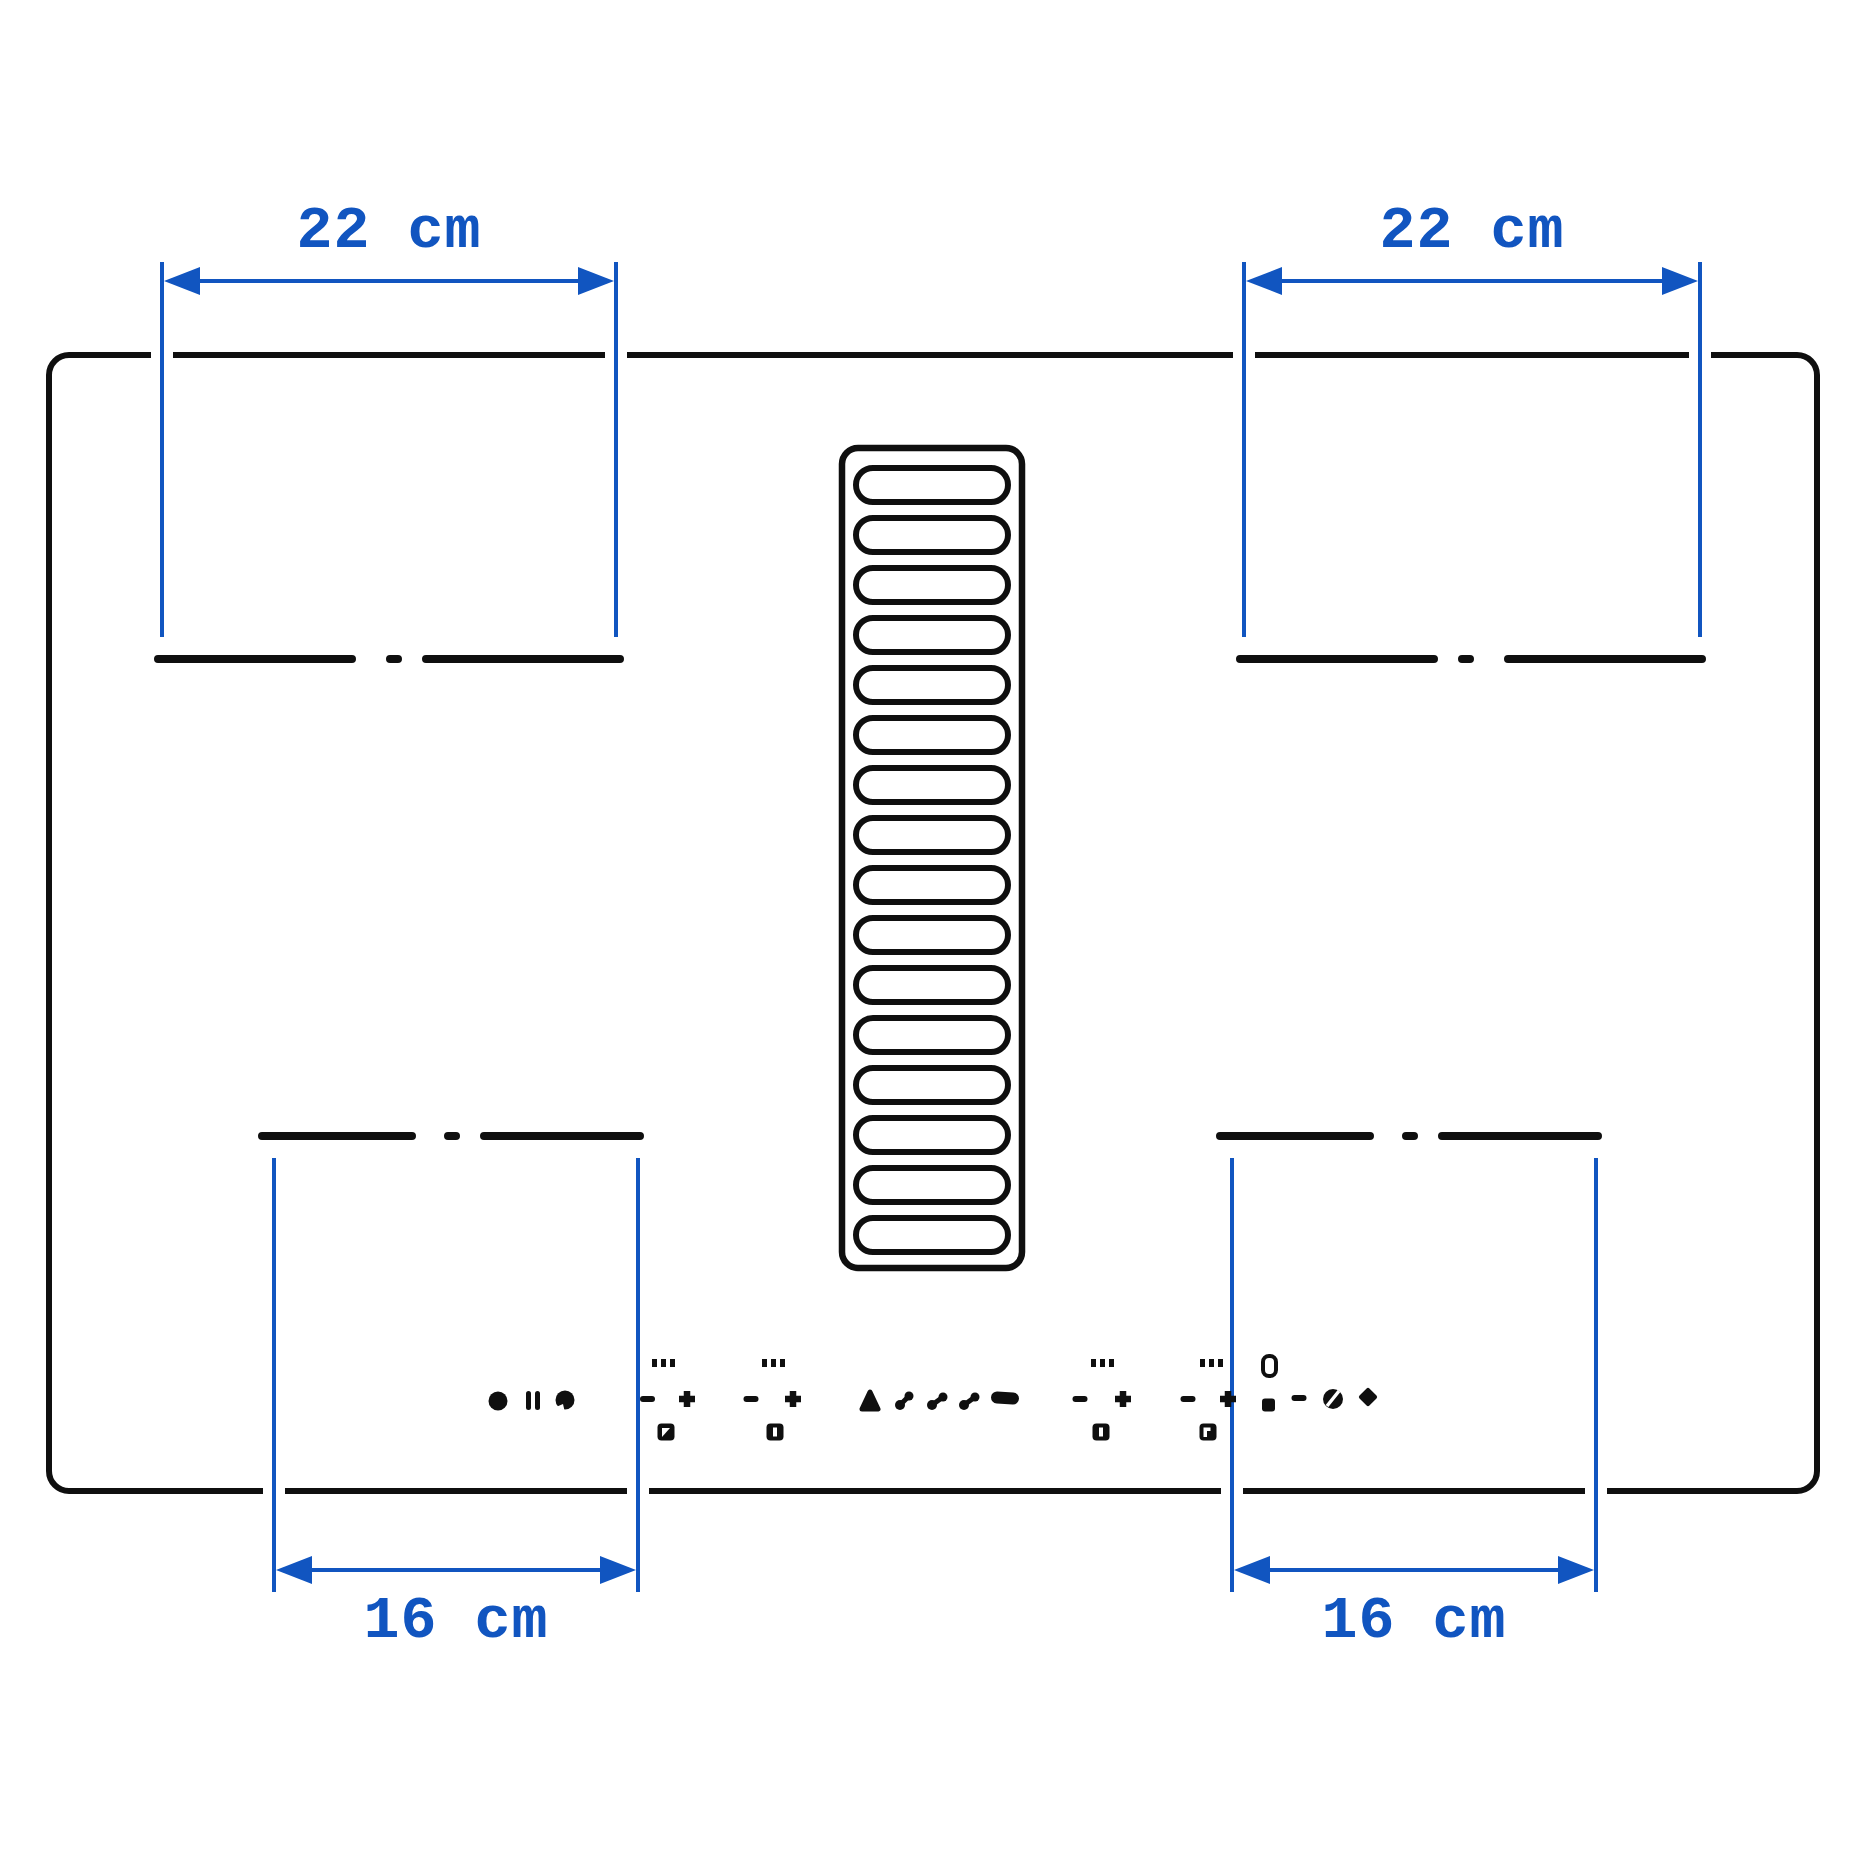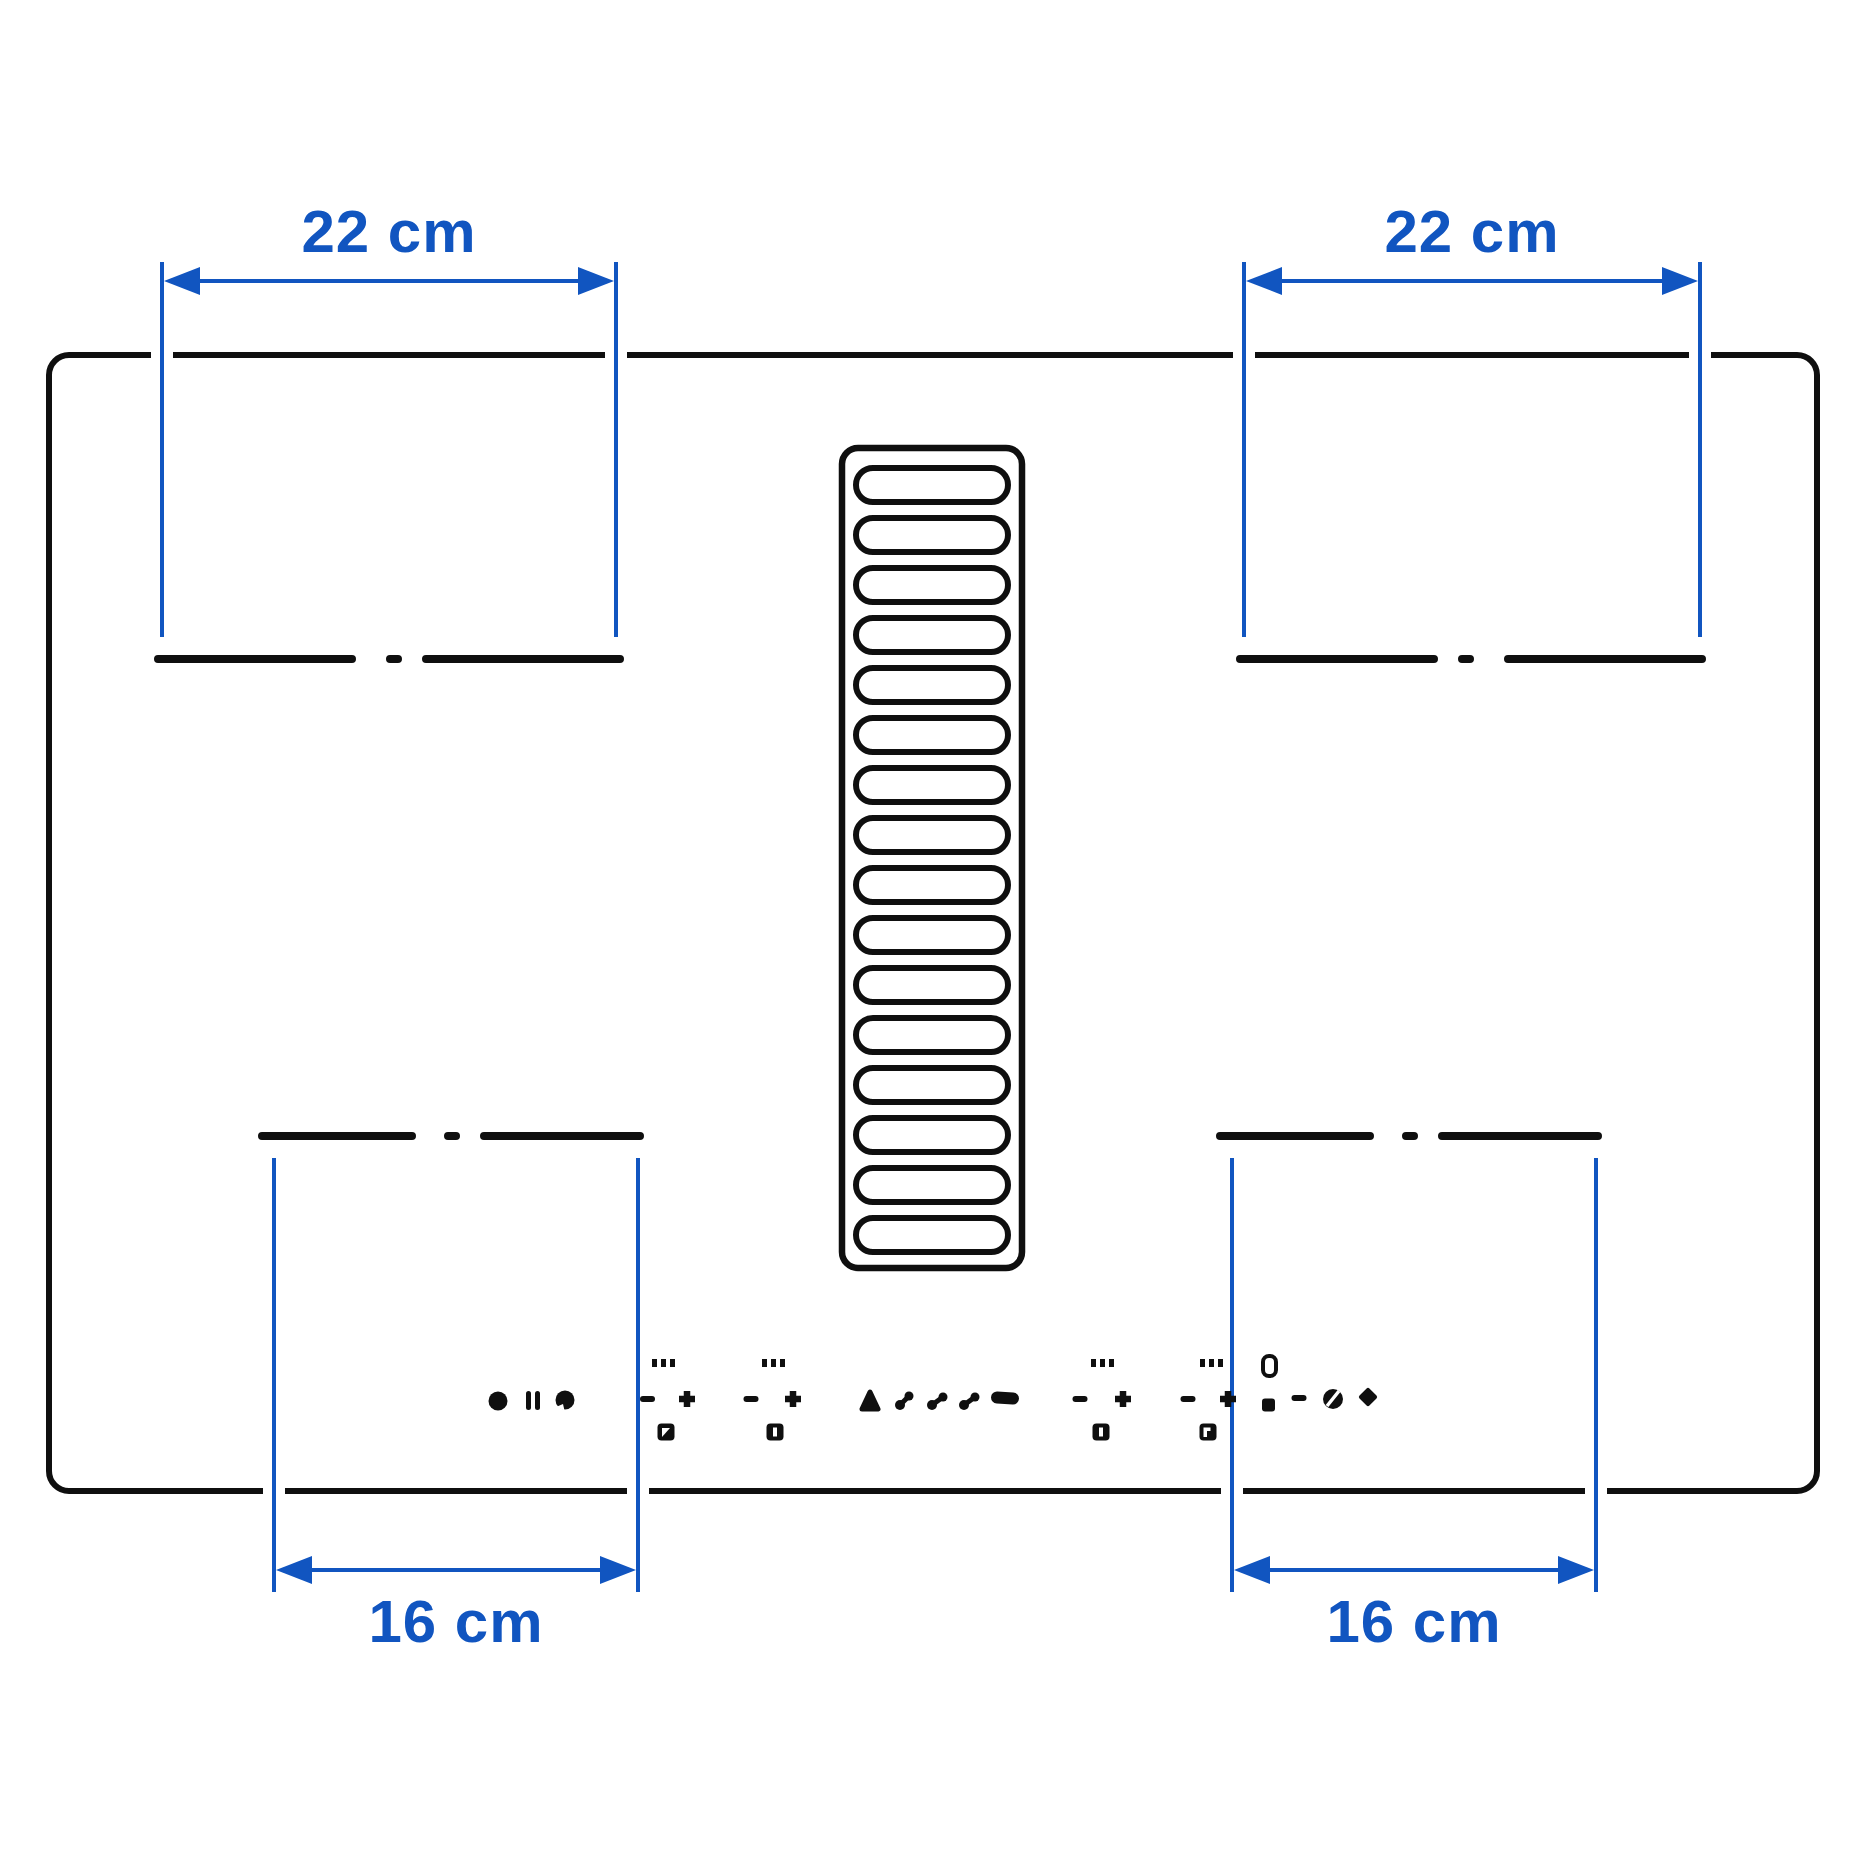--- a/index.html
+++ b/index.html
@@ -3,21 +3,21 @@
 <meta charset="utf-8">
 <style>
   :root{
     --background:#ffffff;
     --line:#0f0f0f;
     --accent:#1155c0;
   }
   *{margin:0;padding:0;box-sizing:border-box;}
   html,body{width:1860px;height:1860px;background:var(--background);}
   body{font-family:"Liberation Sans","DejaVu Sans",sans-serif;}
-  .stage{position:relative;width:1860px;height:1860px;background:var(--background);overflow:hidden;}
+  .stage{position:relative;width:1860px;height:1860px;background:var(--background);overflow:hidden;font-family:Liberation Mono, monospace;}
   .stage svg{position:absolute;left:0;top:0;width:1860px;height:1860px;}
 
   
   .outline{fill:none;stroke:var(--line);stroke-width:6;}
   .zoneline{fill:none;stroke:var(--line);stroke-width:8;stroke-linecap:round;}
   .grille-outer{fill:none;stroke:var(--line);stroke-width:6.5;}
   .slot{fill:none;stroke:var(--line);stroke-width:6;}
   .gap{fill:var(--background);stroke:none;}
   .blue{fill:none;stroke:var(--accent);stroke-width:4;}
   .bluefill{fill:var(--accent);stroke:none;}

